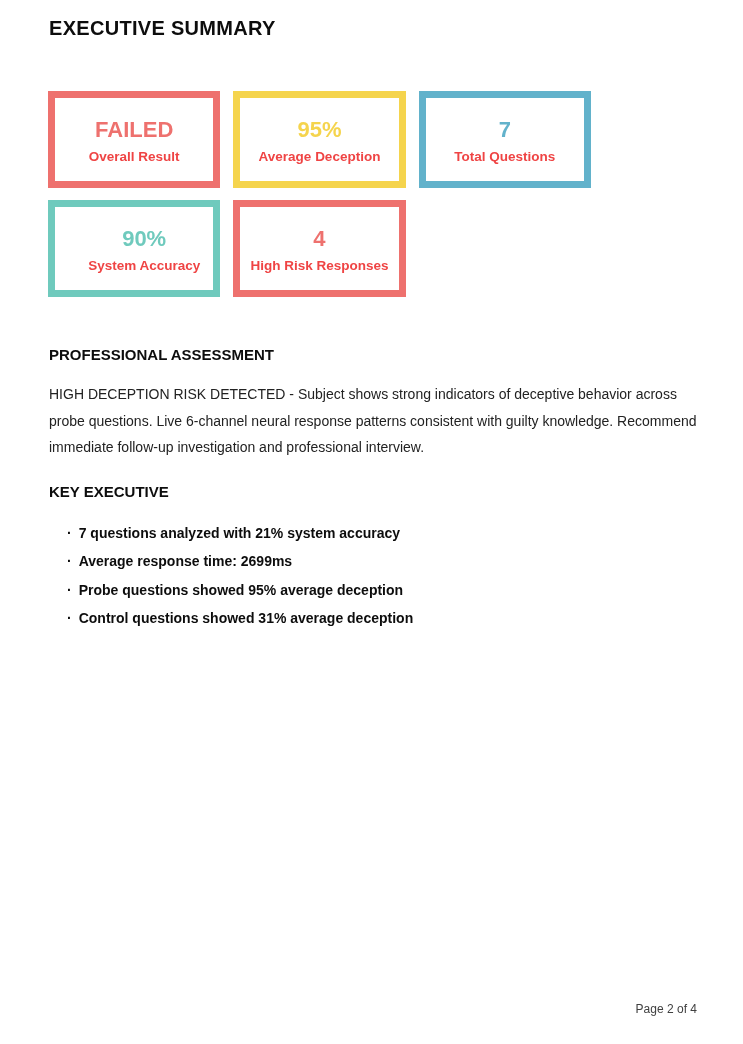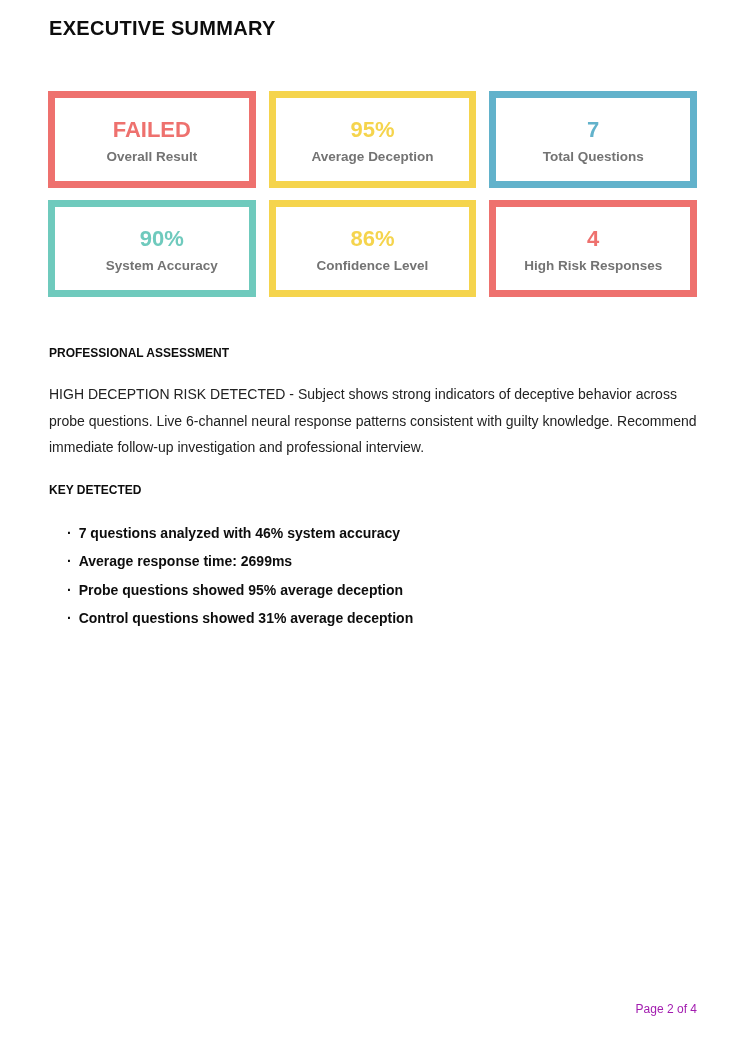--- a/index.html
+++ b/index.html
@@ -23,21 +23,21 @@
     margin: 0;
     font-size: 20px;
     font-weight: bold;
     letter-spacing: 0.3px;
     color: #0d0d0d;
   }
   .cards {
     position: absolute;
     top: 91px;
     left: 48px;
-    width: 649px;
+    width: 543px;
     display: grid;
     grid-template-columns: repeat(3, 1fr);
     column-gap: 13px;
     row-gap: 12px;
   }
   .card {
     box-sizing: border-box;
     height: 97px;
     background: #ffffff;
     border: 7px solid #cccccc;
@@ -49,28 +49,28 @@
     padding-top: 4px;
   }
   .card-value {
     font-size: 22px;
     font-weight: bold;
     line-height: 1;
   }
   .card-label {
     font-size: 13.5px;
     font-weight: bold;
-    color: #737373;
+    color: #ef4444;
     line-height: 1;
   }
   .section-heading {
     position: absolute;
     left: 49px;
     margin: 0;
-    font-size: 12px;
+    font-size: 15px;
     font-weight: bold;
     color: #0d0d0d;
   }
   .heading-assessment { top: 346px; }
   .heading-findings   { top: 483px; }
   .assessment-body {
     position: absolute;
     top: 381px;
     left: 49px;
     width: 650px;
@@ -96,21 +96,21 @@
   }
   .bullet-glyph {
     margin-right: 7px;
     font-weight: bold;
   }
   .page-footer {
     position: absolute;
     top: 1002px;
     right: 46px;
     font-size: 12px;
-    color: #a21caf;
+    color: #404040;
   }
 </style>
 </head>
 <body>
 
 <div class="page">
 
   <h1 class="page-title">EXECUTIVE SUMMARY</h1>
 
   <div class="cards" id="cards">
@@ -123,38 +123,34 @@
         <div class="card-label">Average Deception</div>
       </div>
       <div class="card" style="border-color: rgb(98, 178, 203);">
         <div class="card-value" style="color: rgb(98, 178, 203);">7</div>
         <div class="card-label">Total Questions</div>
       </div>
       <div class="card" style="border-color: rgb(111, 202, 189); padding-left: 20px;">
         <div class="card-value" style="color: rgb(111, 202, 189);">90%</div>
         <div class="card-label">System Accuracy</div>
       </div>
-      <div class="card" style="border-color: rgb(245, 212, 77);">
-        <div class="card-value" style="color: rgb(245, 212, 77);">86%</div>
-        <div class="card-label">Confidence Level</div>
-      </div>
       <div class="card" style="border-color: rgb(238, 113, 110);">
         <div class="card-value" style="color: rgb(238, 113, 110);">4</div>
         <div class="card-label">High Risk Responses</div>
       </div>
     </div>
 
   <h2 class="section-heading heading-assessment">PROFESSIONAL ASSESSMENT</h2>
 
   <p class="assessment-body">HIGH DECEPTION RISK DETECTED - Subject shows strong indicators of deceptive behavior across probe questions. Live 6-channel neural response patterns consistent with guilty knowledge. Recommend immediate follow-up investigation and professional interview.</p>
 
-  <h2 class="section-heading heading-findings">KEY DETECTED</h2>
+  <h2 class="section-heading heading-findings">KEY EXECUTIVE</h2>
 
   <ul class="findings-list" id="findings">
-      <li><span class="bullet-glyph">·</span><span>7 questions analyzed with 46% system accuracy</span></li>
+      <li><span class="bullet-glyph">·</span><span>7 questions analyzed with 21% system accuracy</span></li>
       <li><span class="bullet-glyph">·</span><span>Average response time: 2699ms</span></li>
       <li><span class="bullet-glyph">·</span><span>Probe questions showed 95% average deception</span></li>
       <li><span class="bullet-glyph">·</span><span>Control questions showed 31% average deception</span></li>
     </ul>
 
   <div class="page-footer">Page 2 of 4</div>
 
 </div>
 
 </body></html>

